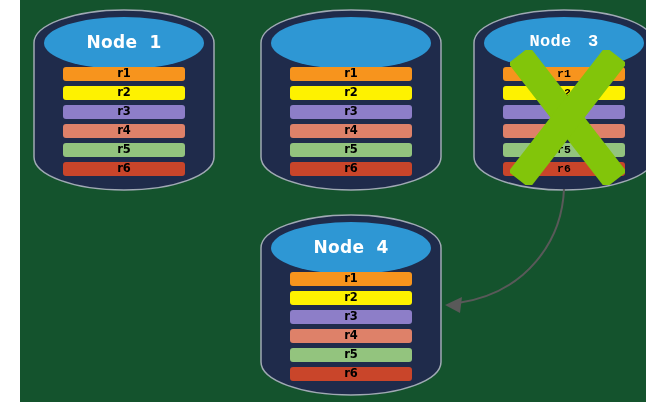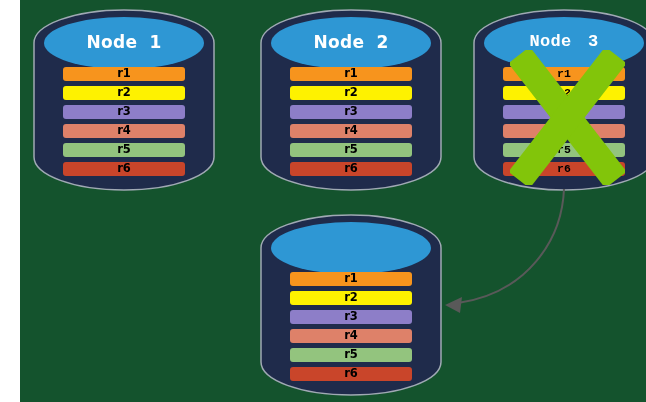--- a/index.html
+++ b/index.html
@@ -55,21 +55,20 @@
       <div class="row" style="background: rgb(147, 196, 126);">r5</div>
       <div class="row" style="background: rgb(201, 69, 42);">r6</div>
     </div>
   </div>
 
   <div class="node n2">
     <svg class="cyl" viewBox="0 0 184 186">
       <path class="cyl-body" d="M2,36 A90,33 0 0 1 182,36 L182,150 A90,33 0 0 1 2,150 Z" fill="#1F2B4B"></path>
       <ellipse cx="92" cy="36" rx="80" ry="26" fill="#2E97D4"></ellipse>
     </svg>
-    <div class="node-title">Node 2</div>
     <div class="rows">
       <div class="row" style="background: rgb(247, 148, 29);">r1</div>
       <div class="row" style="background: rgb(254, 242, 0);">r2</div>
       <div class="row" style="background: rgb(141, 126, 200);">r3</div>
       <div class="row" style="background: rgb(222, 129, 105);">r4</div>
       <div class="row" style="background: rgb(147, 196, 126);">r5</div>
       <div class="row" style="background: rgb(201, 69, 42);">r6</div>
     </div>
   </div>
 
@@ -91,20 +90,21 @@
       <line x1="9" y1="5" x2="106" y2="130" stroke-width="27" stroke="#82C50A"></line>
       <line x1="106" y1="5" x2="9" y2="130" stroke-width="27" stroke="#82C50A"></line>
     </svg>
   </div>
 
   <div class="node n4">
     <svg class="cyl" viewBox="0 0 184 186">
       <path class="cyl-body" d="M2,36 A90,33 0 0 1 182,36 L182,150 A90,33 0 0 1 2,150 Z" fill="#1F2B4B"></path>
       <ellipse cx="92" cy="36" rx="80" ry="26" fill="#2E97D4"></ellipse>
     </svg>
+    <div class="node-title">Node 4</div>
     <div class="rows">
       <div class="row" style="background: rgb(247, 148, 29);">r1</div>
       <div class="row" style="background: rgb(254, 242, 0);">r2</div>
       <div class="row" style="background: rgb(141, 126, 200);">r3</div>
       <div class="row" style="background: rgb(222, 129, 105);">r4</div>
       <div class="row" style="background: rgb(147, 196, 126);">r5</div>
       <div class="row" style="background: rgb(201, 69, 42);">r6</div>
     </div>
   </div>
 

